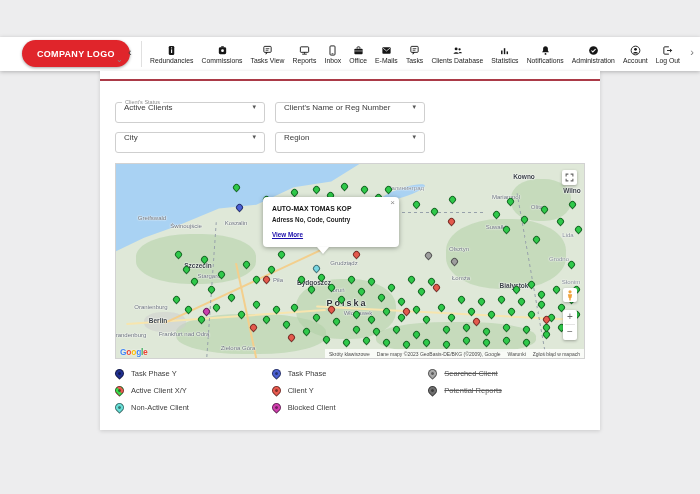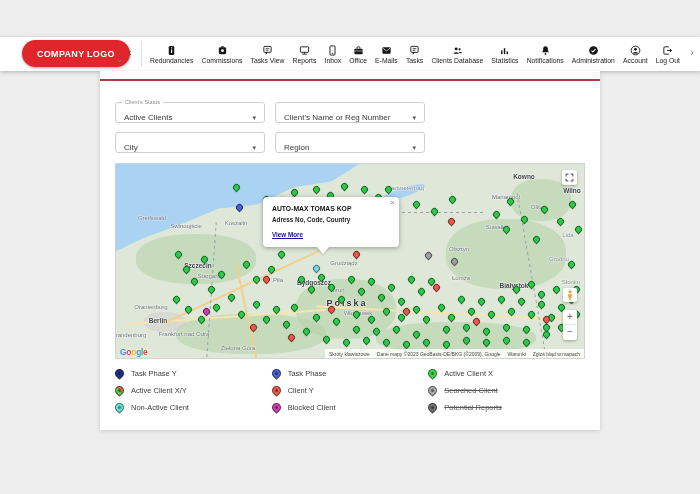--- a/index.html
+++ b/index.html
@@ -18,21 +18,21 @@
   .nav-item svg{width:11px;height:11px;}
   .nav-item .nlabel{font-size:6.8px;color:#1c1c1c;}
 
   
   .card{position:absolute;left:100px;right:100px;top:71px;height:359px;background:#fff;box-shadow:0 1px 4px rgba(0,0,0,.15);}
   .page-title{margin:11px 0 0 15px;color:#a12c3a;font-size:12.5px;font-weight:bold;}
   .title-rule{height:2px;background:#ab3a47;margin-top:8px;border:0;}
 
   
   .filters{display:grid;grid-template-columns:1fr 1fr 1fr;gap:9px 10px;padding:13px 15px 0;}
-  .field{position:relative;height:19px;border:1px solid #cfcfcf;border-radius:3px;background:#fff;display:flex;align-items:flex-end;
+  .field{position:relative;height:19px;border:1px solid #cfcfcf;border-radius:3px;background:#fff;display:flex;align-items:flex-start;
     padding:0 8px;font-size:8px;color:#3a3a3a;cursor:pointer;}
   .field .arrow{margin-left:auto;font-size:7px;color:#555;}
   .float-label{position:absolute;top:-4px;left:6px;background:#fff;padding:0 3px;font-size:5.5px;color:#8d8d8d;}
   .search-row{display:flex;justify-content:flex-end;padding:9px 15px 0;}
   .search-btn{background:#a02539;color:#fff;border:0;border-radius:3px;height:17px;padding:0 9px;font-size:8px;font-weight:bold;
     display:flex;align-items:center;gap:4px;cursor:pointer;font-family:"Liberation Sans",sans-serif;}
 
   
   .map{position:relative;margin:10px 15px 0;height:194px;border:1px solid #d2d2d2;background:#dfe8d8;overflow:hidden;}
   .sea{position:absolute;left:0;top:0;width:100%;height:100%;background:#a9d2f3;
@@ -478,26 +478,20 @@
           <span class="llabel">Client Y</span>
         </div>
         <div class="litem">
           <span class="lpin" style="background: rgb(207, 63, 174);">
             <span class="dot"></span>
           </span>
           <span class="llabel">Blocked Client</span>
         </div>
       </div>
       <div>
-        <div class="litem">
-          <span class="lpin" style="background: rgb(56, 217, 76);">
-            <span class="dot"></span>
-          </span>
-          <span class="llabel">Active Client X</span>
-        </div>
         <div class="litem strike">
           <span class="lpin" style="background: rgb(168, 168, 168);">
             <span class="dot"></span>
           </span>
           <span class="llabel">Searched Client</span>
         </div>
         <div class="litem strike">
           <span class="lpin" style="background: rgb(111, 111, 111);">
             <span class="dot"></span>
           </span>

